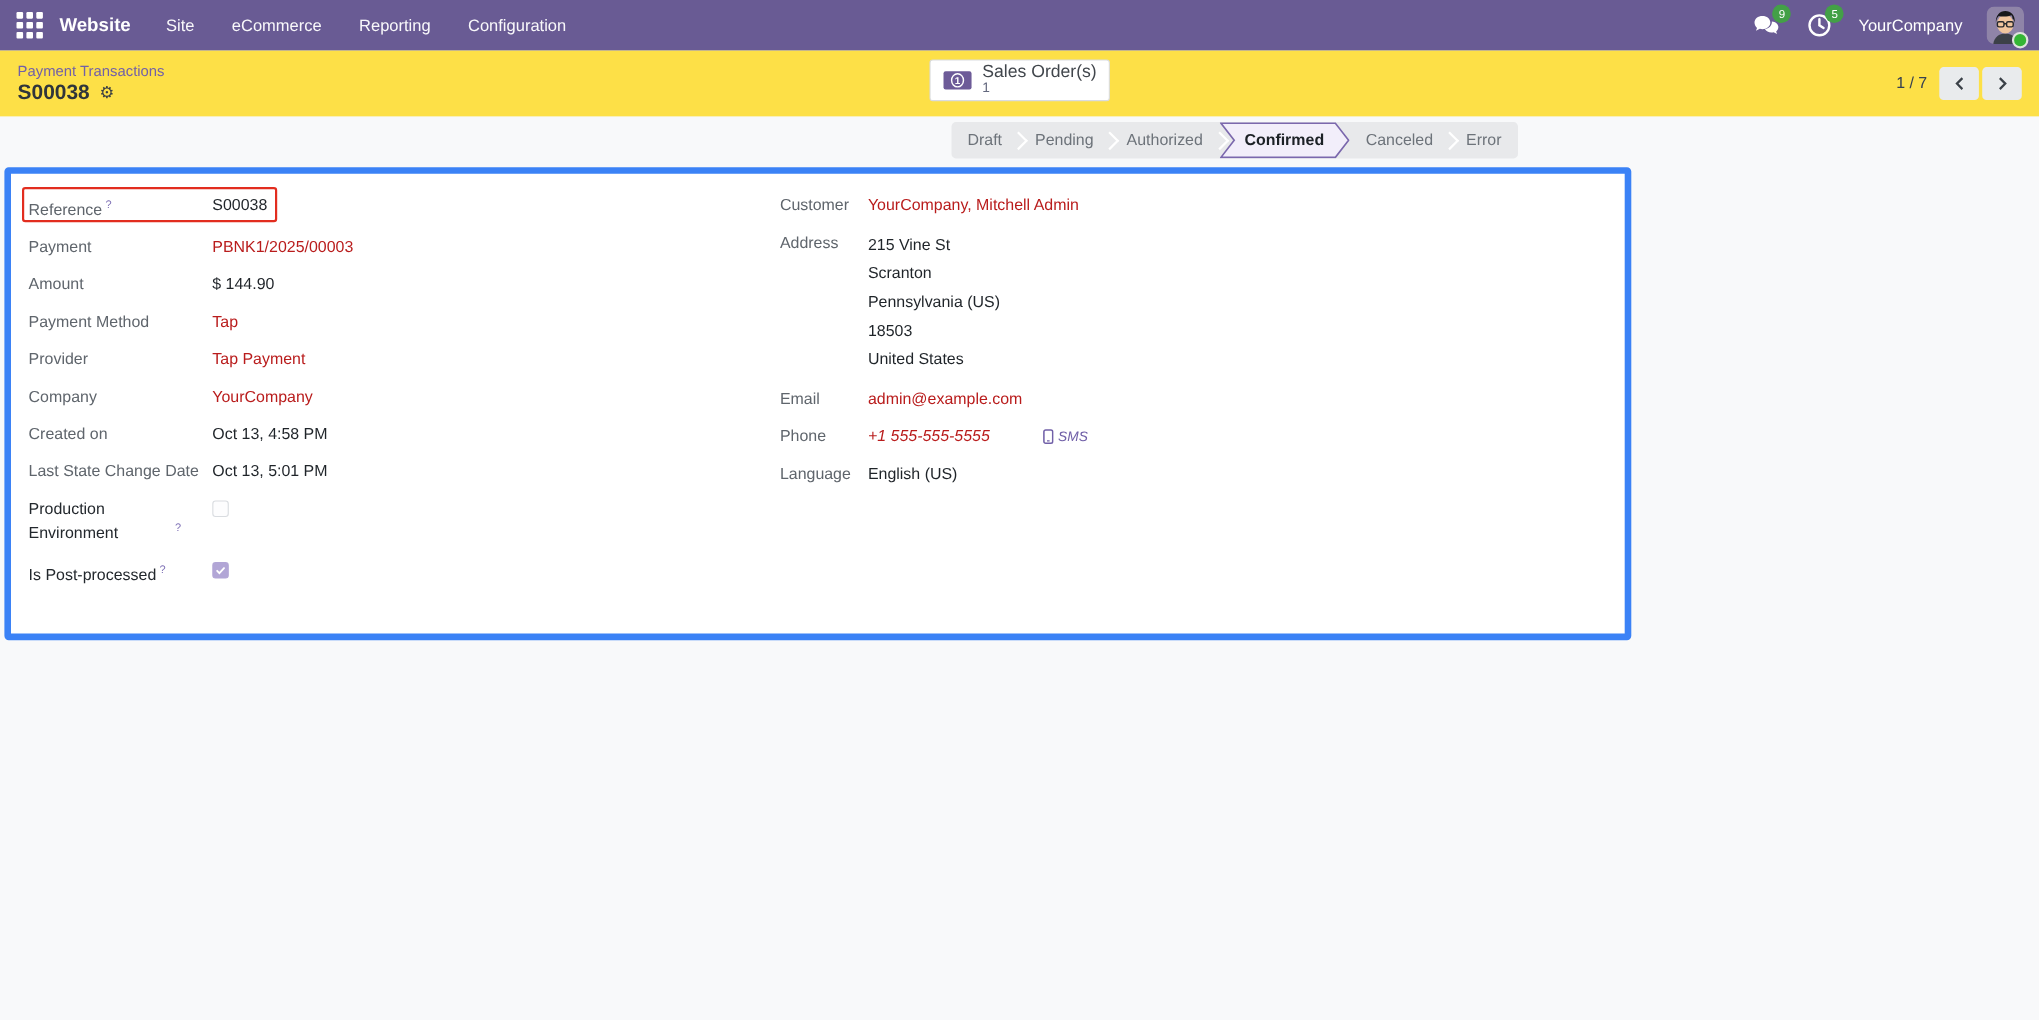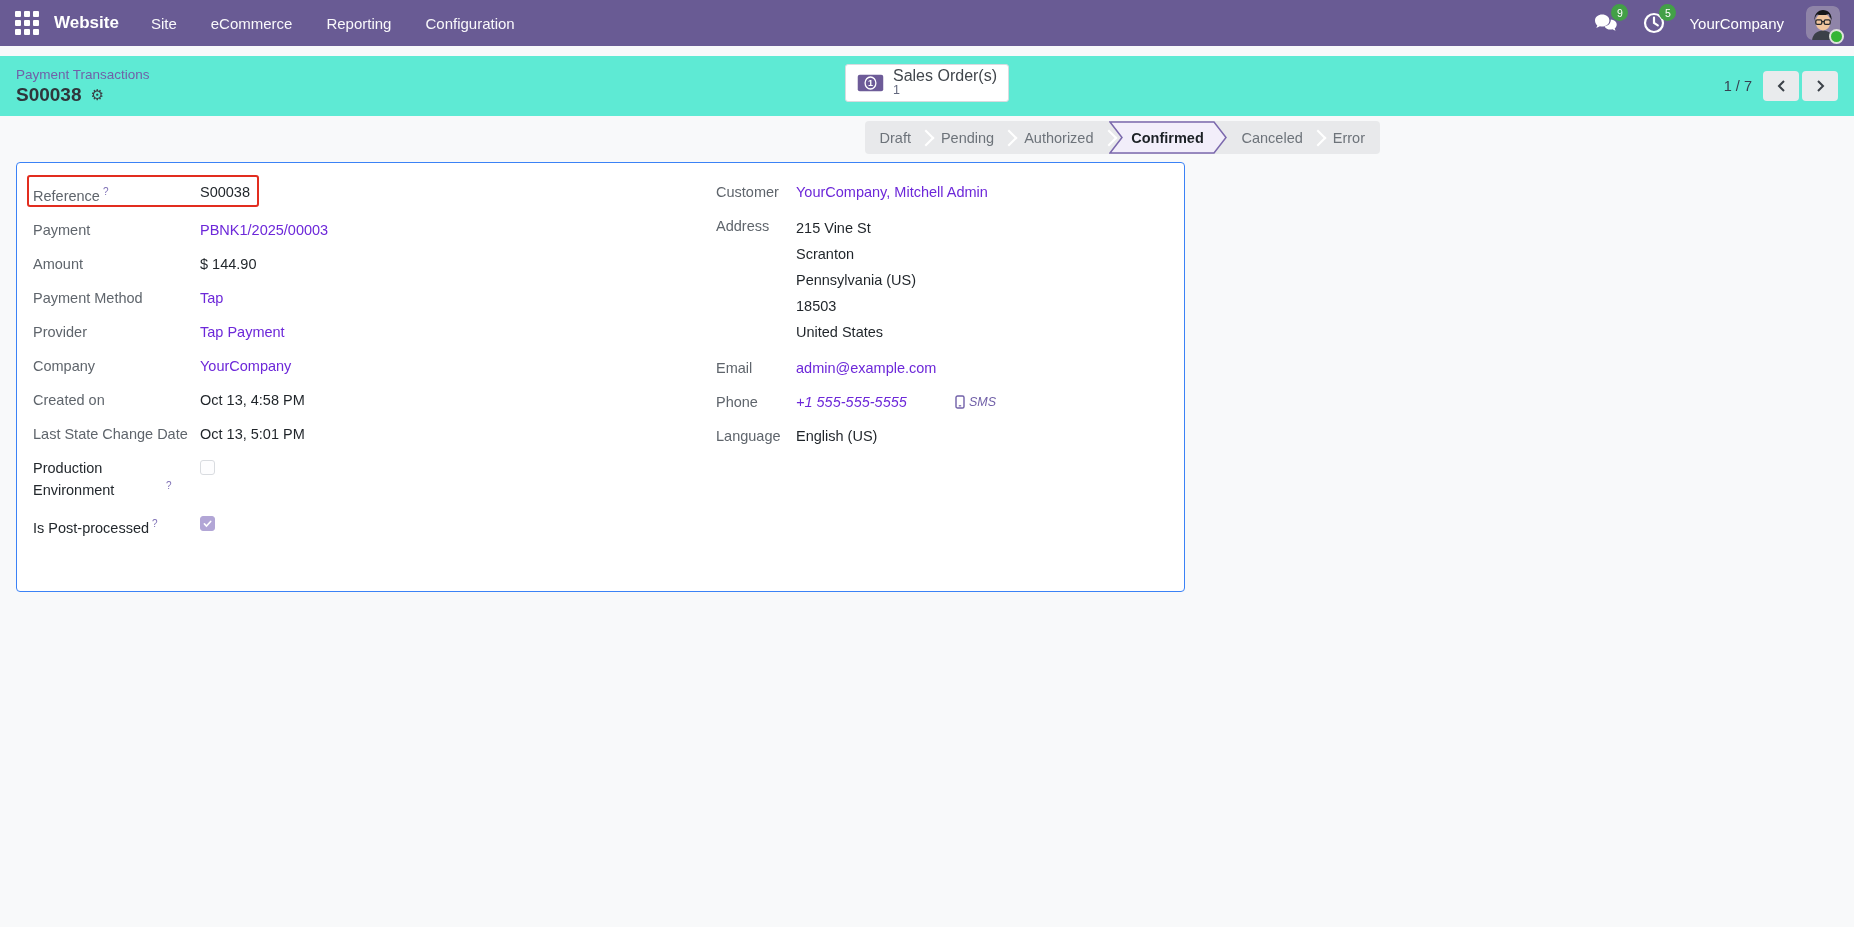--- a/index.html
+++ b/index.html
@@ -32,22 +32,22 @@
     display: flex; align-items: center; justify-content: center; padding: 0 2px;
   }
   .company-name { font-size: 15px; }
   .avatar { position: relative; width: 34px; height: 34px; border-radius: 7px; overflow: visible; cursor: pointer; }
   .avatar svg { border-radius: 7px; display:block; }
   .presence-dot { position: absolute; right: -4px; bottom: -4px; width: 15px; height: 15px;
     background: #35b535; border: 2px solid #dfe3dd; border-radius: 50%; }
 
   
   .control-panel {
-    height: 60px; background: #5eead4; display: flex; align-items: center;
-    padding: 0 16px; position: relative; margin-top: 10px;
+    height: 60px; background: #fde047; display: flex; align-items: center;
+    padding: 0 16px; position: relative;
   }
   .bc-col { display: flex; flex-direction: column; gap: 2px; justify-content: center; }
   .breadcrumb-link { color: #7160a8; font-size: 13.5px; cursor: pointer; }
   .title-row { display: flex; align-items: center; gap: 9px; }
   .record-title { font-size: 19px; font-weight: 600; color: #2f353b; }
   .gear { font-size: 15px; color: #3a3f44; cursor: pointer; line-height: 1; }
   .stat-button {
     position: absolute; left: 50%; top: 8px; transform: translateX(-50%);
     display: flex; align-items: center; gap: 9px; background: #fff;
     border: 1px solid #d9dbdf; border-radius: 3px; padding: 3px 11px; height: 38px; cursor: pointer;
@@ -78,36 +78,36 @@
     border-top: 2px solid #fff; border-right: 2px solid #fff;
     transform: translateY(-50%) rotate(45deg); z-index: 1;
   }
   .step.active { width: 118px; justify-content: center; z-index: 2; color: #1c2126; font-weight: bold; }
   .step.active .arrow { position: absolute; inset: 0; width: 100%; height: 100%; }
   .step.active .arrow polygon { fill: #f2eefa; stroke: #7b68ad; stroke-width: 1.5; }
   .step-label { position: relative; z-index: 3; }
 
   
   .sheet {
-    position: absolute; top: 46px; left: 16px; width: 1169px; height: 430px;
-    background: #fff; border: 1px solid #3b82f6; border-radius: 4px;
+    position: absolute; top: 46px; left: 4px; width: 1479px; height: 430px;
+    background: #fff; border: 6px solid #3b82f6; border-radius: 4px;
   }
   .sheet-grid { display: flex; padding: 18px 16px; }
   .col-left { width: 583px; flex: none; }
   .col-right { flex: 1; margin-left: 100px; }
 
   .frow { display: flex; align-items: flex-start; margin-bottom: 12px; min-height: 22px; line-height: 22px; position: relative; font-size: 14.5px; }
   .flabel { flex: 0 0 167px; color: #5f656c; }
   .flabel .lbl-txt { display: inline-block; }
   .frow.cb .flabel { color: #23282d; }
   .frow.cb .flabel .lbl-txt { max-width: 130px; }
   .col-right .flabel { flex: 0 0 80px; }
   sup.help { color: #7d6fb5; font-size: 10px; margin-left: 3px; cursor: help; }
   .fvalue { color: #1f2429; }
-  .link { color: #6d28d9; cursor: pointer; text-decoration: none; }
+  .link { color: #b91c1c; cursor: pointer; text-decoration: none; }
   .frow.highlight::before {
     content: ''; position: absolute; left: -6px; top: -6px; width: 228px; height: 28px;
     border: 2px solid #e22d1f; border-radius: 3px; pointer-events: none;
   }
   .checkbox { width: 15px; height: 15px; border-radius: 3px; border: 1px solid #d9dce0;
     background: #fdfdfe; margin-top: 3px; cursor: pointer; display: flex; align-items: center; justify-content: center; }
   .checkbox.checked { background: #b2a6d6; border-color: #b2a6d6; }
   .checkbox svg { display: block; }
 
   .addr-block { display: flex; flex-direction: column; }

